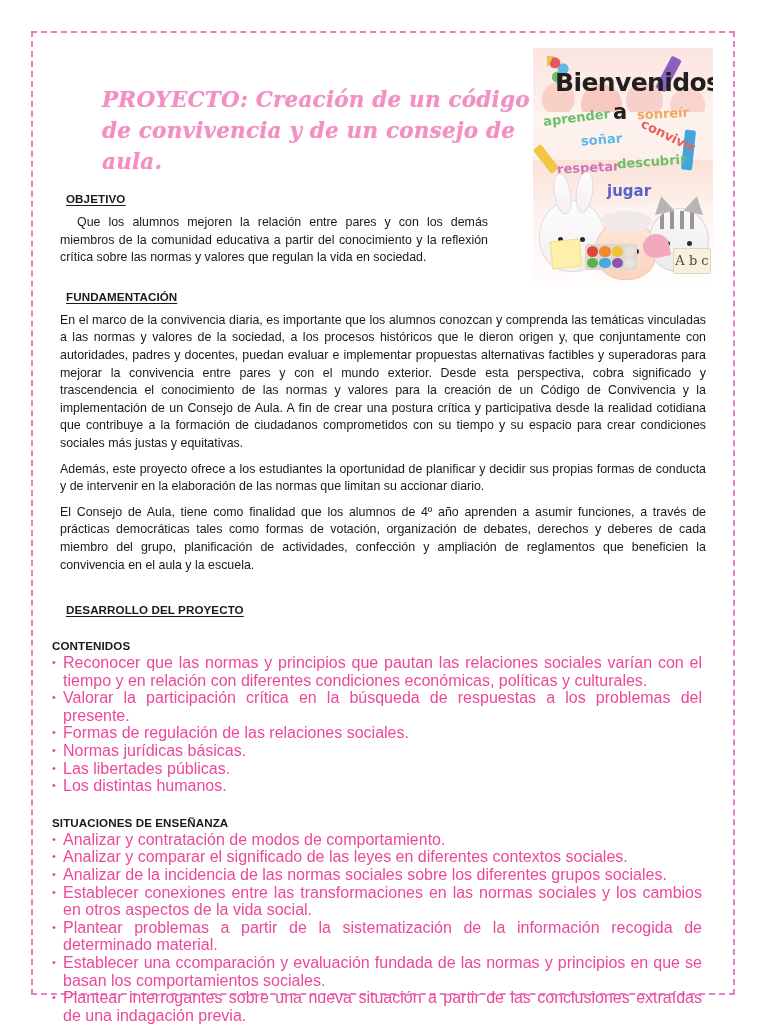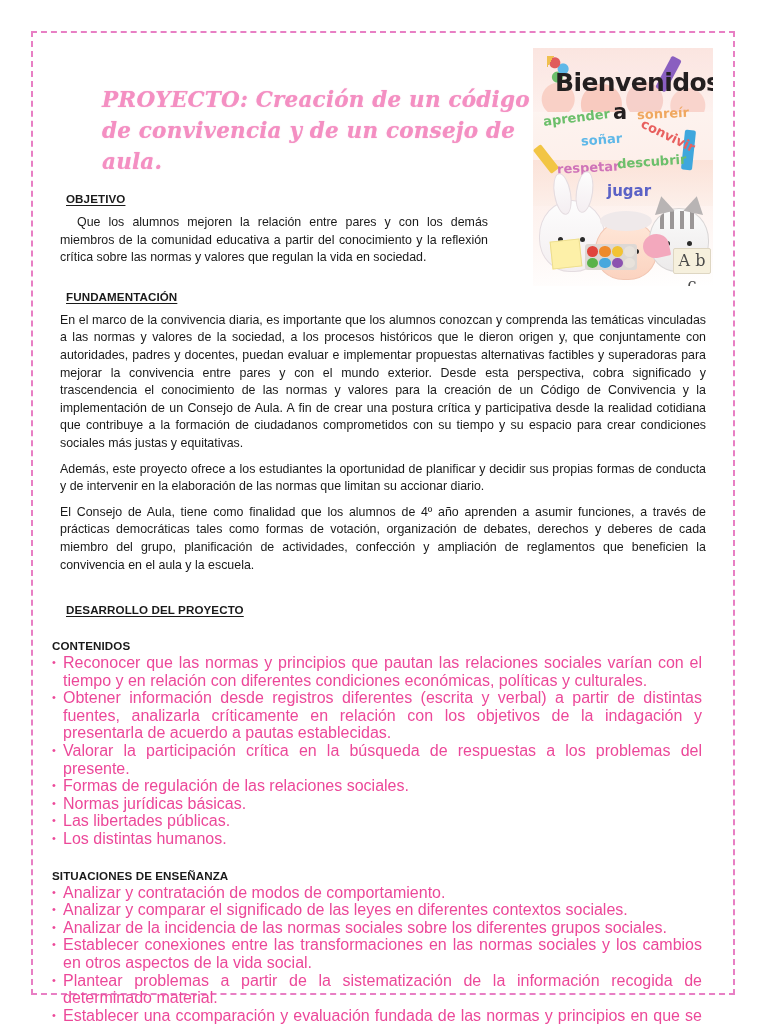--- a/index.html
+++ b/index.html
@@ -193,21 +193,21 @@
   }
   .palette i { border-radius: 50%; display: block; }
   .heart {
     position: absolute; left: 110px; top: 186px; width: 26px; height: 24px;
     background: #f3a8bd; transform: rotate(-12deg);
     border-radius: 50% 50% 6% 50%;
   }
   .blocks {
     position: absolute; left: 140px; top: 200px; width: 36px; height: 24px;
     background: #f6f0dd; border: 1px solid #ded6c2; border-radius: 2px;
-    font-family: "DejaVu Serif", serif; font-size: 16px; color: #4a4a4a;
+    font-family: "DejaVu Serif", serif; font-size: 13px; color: #4a4a4a;
     text-align: center; line-height: 24px;
   }
   .sticky {
     position: absolute; left: 18px; top: 192px; width: 28px; height: 26px;
     background: #fdf0a8; border: 1px solid #ecdd8e; transform: rotate(-6deg);
   }
 
   
   .body-area {
     position: absolute;
@@ -355,21 +355,20 @@
       <section>
         <h2 class="sec underline">DESARROLLO DEL PROYECTO</h2>
       </section>
 
       <div class="gap-l"></div>
 
       <section>
         <h2 class="sec">CONTENIDOS</h2>
         <ul class="bullets">
           <li>Reconocer que las normas y principios que pautan las relaciones sociales varían con el tiempo y en relación con diferentes condiciones económicas, políticas y culturales.</li>
-          <li>Obtener información desde registros diferentes (escrita y verbal) a partir de distintas fuentes, analizarla críticamente en relación con los objetivos de la indagación y presentarla de acuerdo a pautas establecidas.</li>
           <li>Valorar la participación crítica en la búsqueda de respuestas a los problemas del presente.</li>
           <li>Formas de regulación de las relaciones sociales.</li>
           <li>Normas jurídicas básicas.</li>
           <li>Las libertades públicas.</li>
           <li>Los distintas humanos.</li>
         </ul>
       </section>
 
       <div class="gap-l"></div>
 

